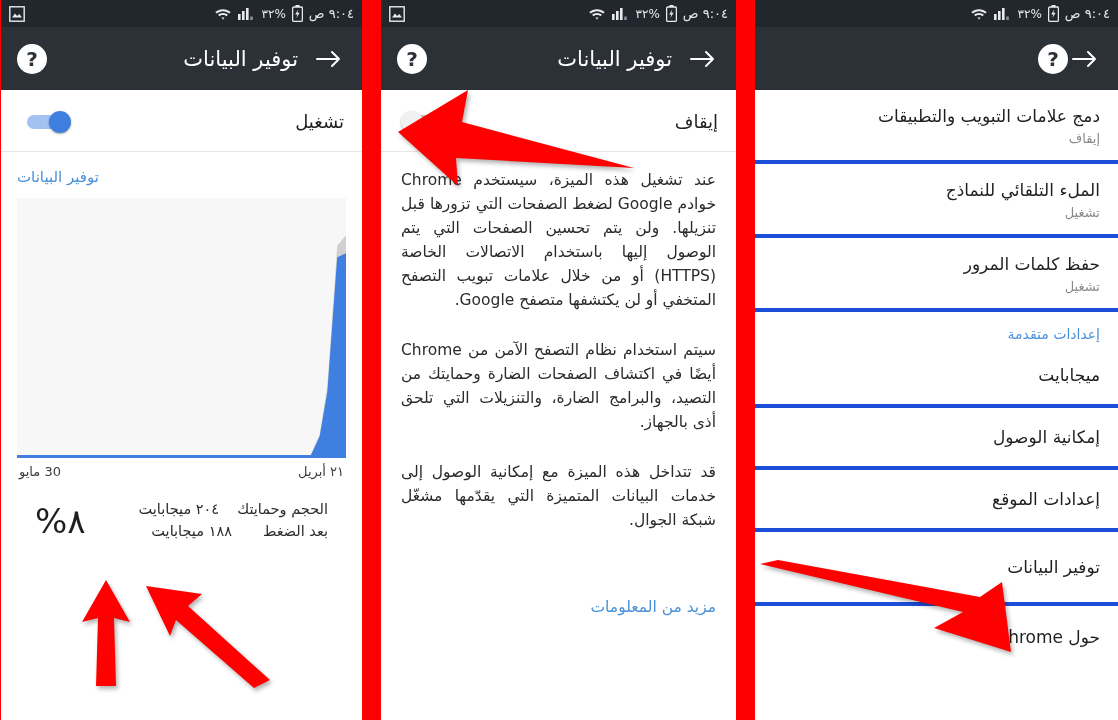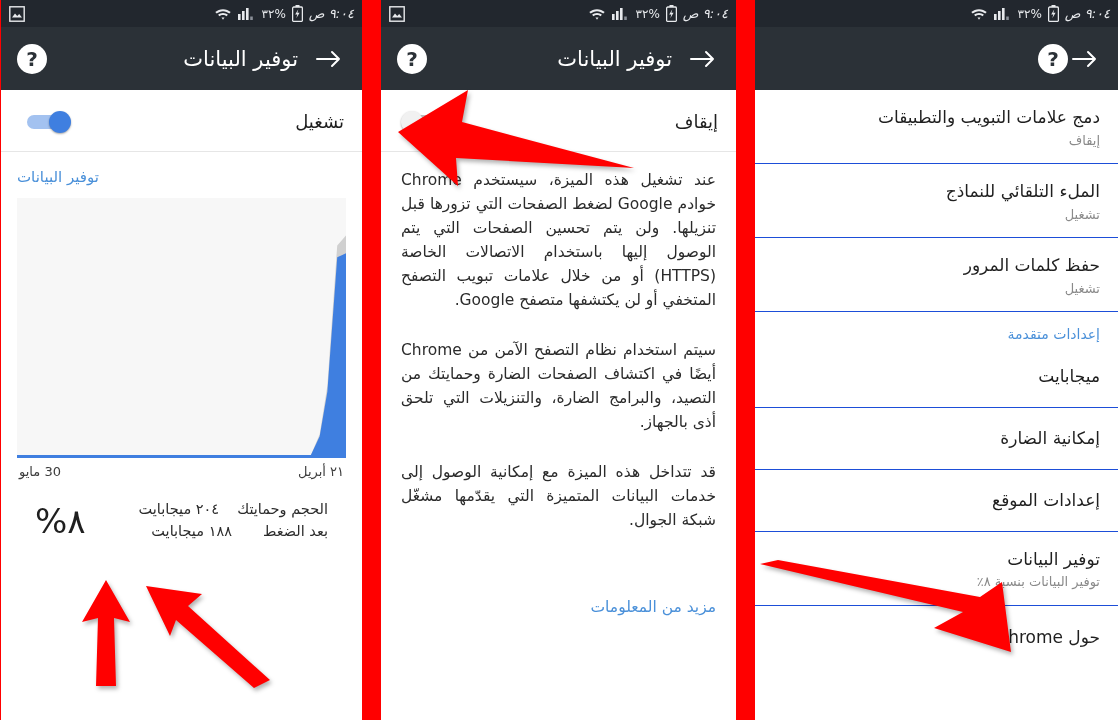--- a/index.html
+++ b/index.html
@@ -32,21 +32,21 @@
     background: #22272e;
     color: #e8eaed;
     display: flex;
     align-items: center;
     padding: 0 8px;
     font-size: 13px;
     direction: rtl;
   }
   .sb-left { display: flex; align-items: center; gap: 6px; }
   .sb-spacer { flex: 1 1 auto; }
-  .sb-time { font-size: 13px; letter-spacing: .3px; white-space: nowrap; font-style: italic; }
+  .sb-time { font-size: 13px; letter-spacing: .3px; white-space: nowrap; }
   .sb-batt-pct { font-size: 12px; direction: ltr; text-align: right; }
   .ico { display: inline-block; vertical-align: middle; line-height: 0; }
 
   
   .appbar {
     height: 63px;
     background: #2b3137;
     display: flex;
     align-items: center;
     padding: 0 16px;
@@ -70,21 +70,21 @@
     background: #ffffff; color: #2b3137;
     display: flex; align-items: center; justify-content: center;
     font-size: 20px; font-weight: bold;
     flex: 0 0 auto;
   }
 
   
   .list { direction: rtl; }
   .row {
     padding: 14px 18px 12px 18px;
-    border-bottom: 1px solid #1d4ed8;
+    border-bottom: 4px solid #1d4ed8;
     min-height: 74px;
     display: flex; flex-direction: column; justify-content: center;
   }
   .row .label { font-size: 17px; color: #1f1f1f; line-height: 1.25; }
   .row .sub { font-size: 13px; color: #8a8a8a; margin-top: 4px; }
   .row.section-head { border-bottom: none; padding-bottom: 2px; min-height: 0; margin-left: 42px; }
   .row.section-head .label { color: #4a90d9; font-size: 14px; }
   .row.no-border { border-bottom: none; }
   .row.tight { min-height: 62px; padding-top: 12px; padding-bottom: 10px; }
 
@@ -215,28 +215,27 @@
         <div class="label">حفظ كلمات المرور</div>
         <div class="sub">تشغيل</div>
       </div>
       <div class="row section-head">
         <div class="label">إعدادات متقدمة</div>
       </div>
       <div class="row tight">
         <div class="label">ميجابايت</div>
       </div>
       <div class="row tight">
-        <div class="label">إمكانية الضارة</div>
+        <div class="label">إمكانية الوصول</div>
       </div>
       <div class="row tight">
         <div class="label">إعدادات الموقع</div>
       </div>
       <div class="row">
         <div class="label">توفير البيانات</div>
-        <div class="sub">توفير البيانات بنسبة ٨٪</div>
       </div>
       <div class="row tight no-border">
         <div class="label">حول Chrome</div>
       </div>
     </div>
 
     <div class="arrow a1">
       <svg width="300" height="95" viewBox="0 0 300 95">
         <path d="M2 4 L205 52 L176 68 L253 92 L244 22 L222 37 L20 0 Z" fill="#ff0000"></path>
       </svg>

